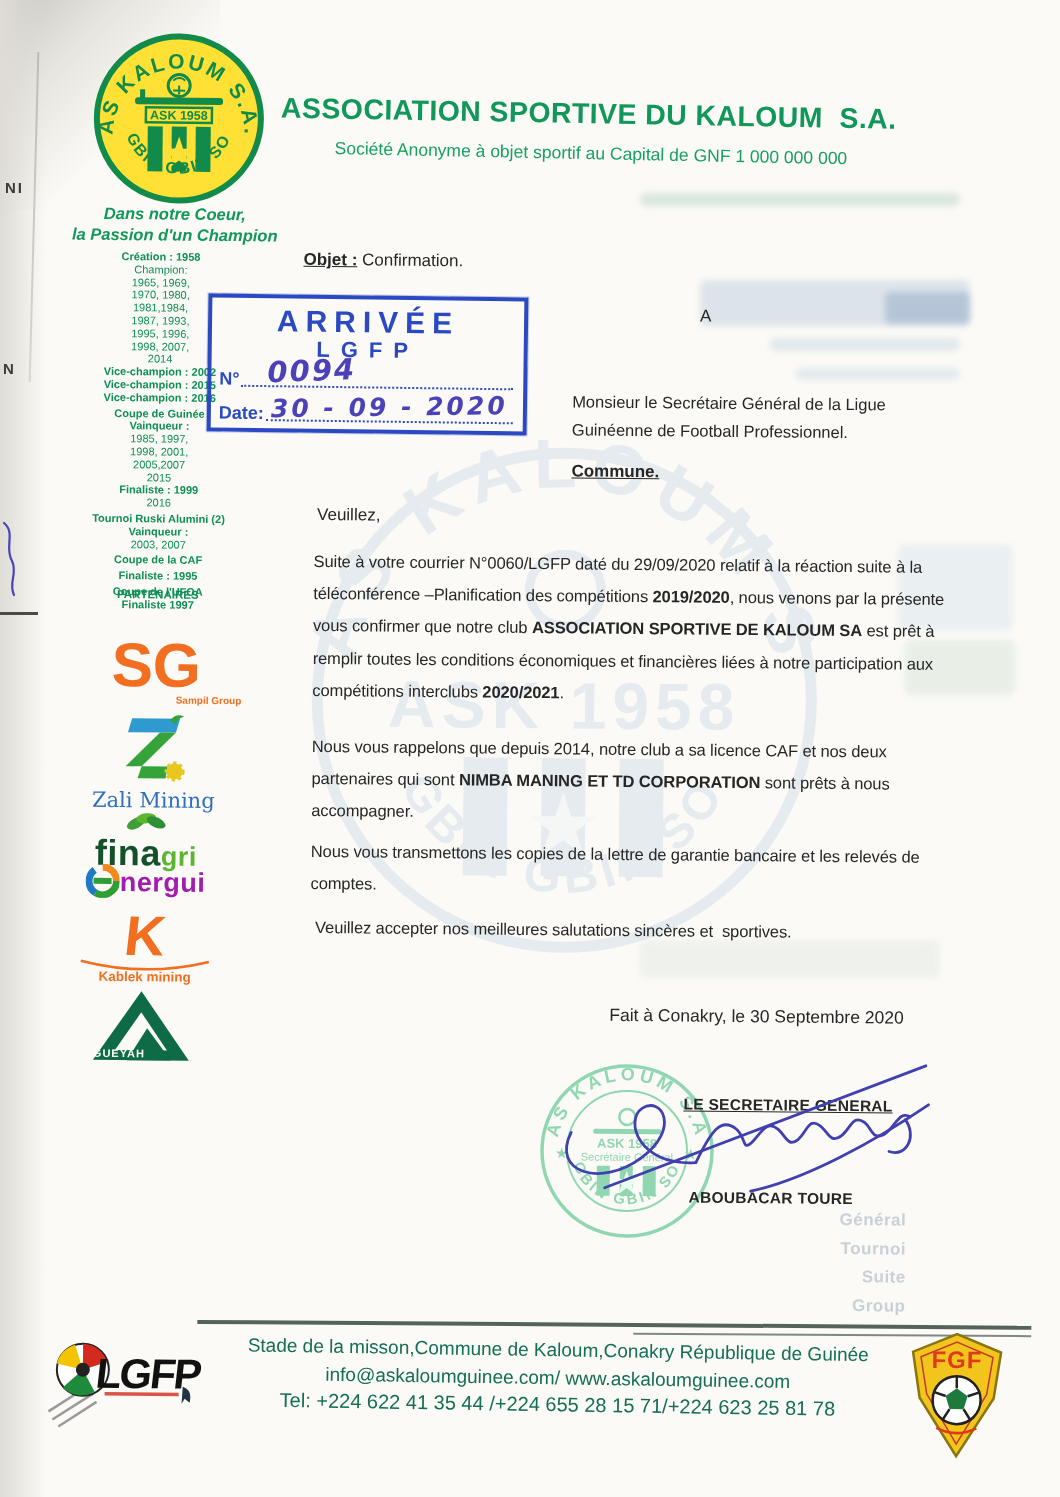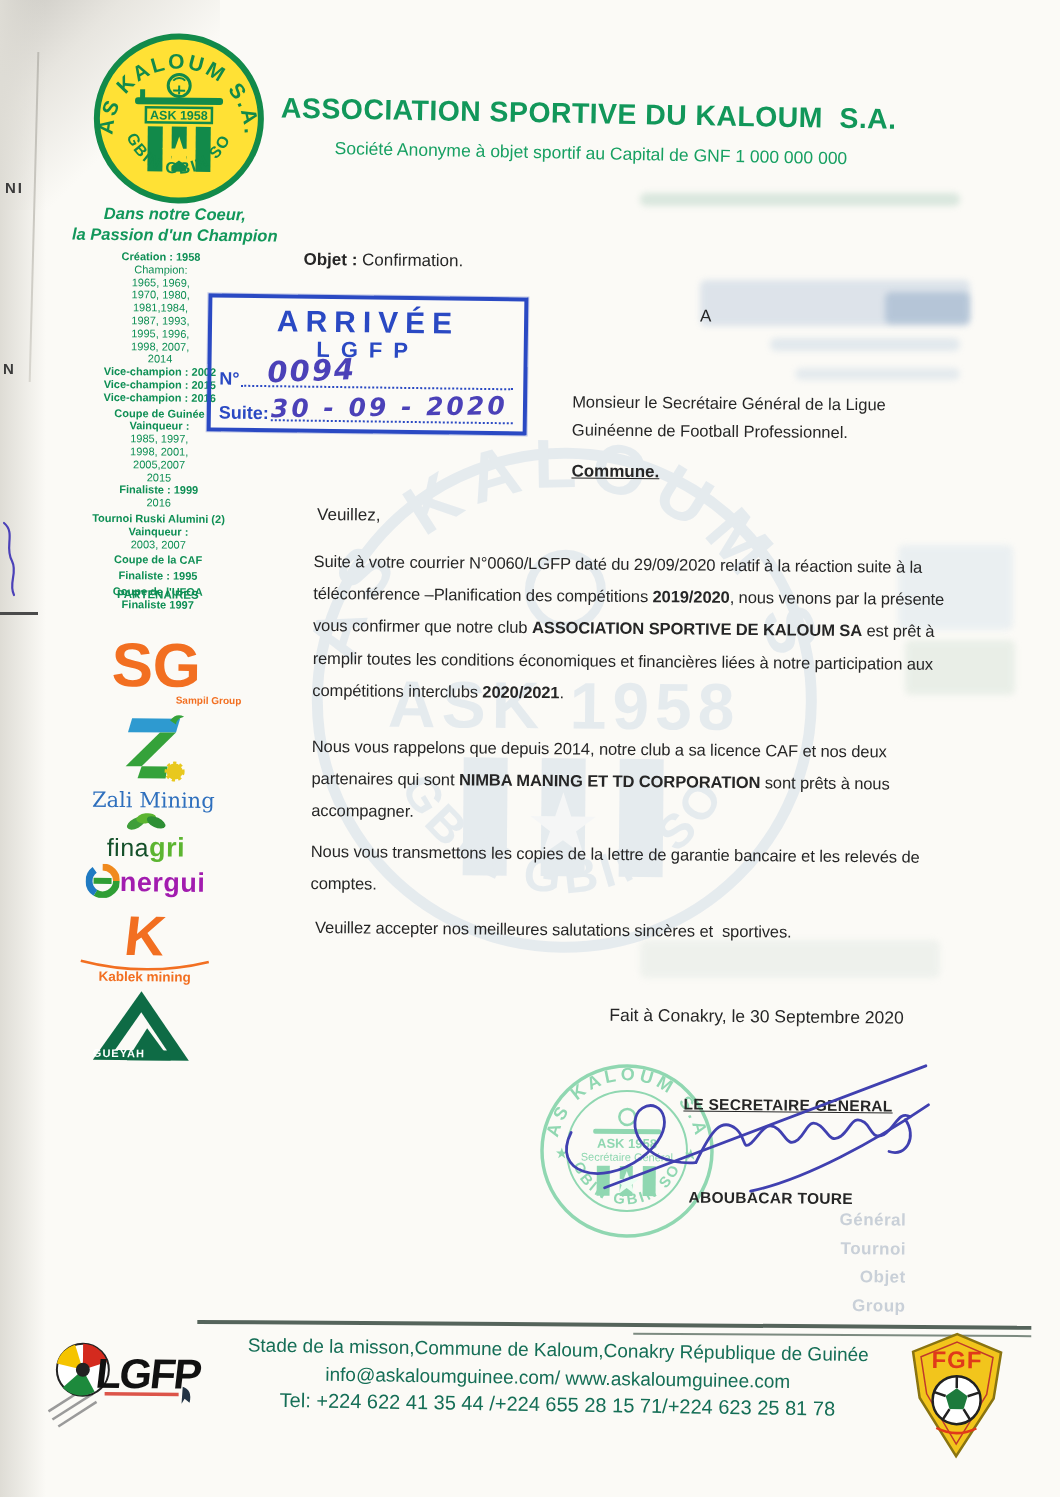--- a/index.html
+++ b/index.html
@@ -26,29 +26,29 @@
   .slogan{left:46px;top:207px;width:250px;text-align:center;font-size:16.5px;font-weight:bold;font-style:italic;color:#12975a;line-height:21px;}
 
   
   .palmares{left:40px;top:254px;width:235px;text-align:center;font-size:11px;line-height:12.8px;color:#0f8f55;}
   .palmares .gap{margin-top:3px;}
   .partenaires{left:40px;top:592px;width:235px;text-align:center;font-size:11.5px;font-weight:bold;color:#0f8f55;}
 
   
   .p-label-orange{color:#f26f21;font-weight:bold;}
   .zali-text{font-family:"DejaVu Serif",serif;color:#2e6fbd;font-size:21px;}
-  .fina1{color:#14502a;font-weight:normal;font-size:25px;letter-spacing:.5px;margin-top:40px;}
+  .fina1{color:#14502a;font-weight:bold;font-size:36px;letter-spacing:.5px;margin-top:40px;}
   .fina2{color:#5cb531;font-weight:bold;font-size:27px;letter-spacing:.5px;}
   .nergui{color:#a21caf;font-weight:bold;font-size:27px;letter-spacing:.5px;}
   .kablek-k{color:#f26f21;font-weight:bold;font-size:56px;line-height:50px;transform:skewX(-6deg);display:inline-block;}
   .kablek-label{color:#f26f21;font-weight:bold;font-size:13.5px;}
 
   
   .objet{left:300px;top:252px;font-size:17px;}
-  .objet .lbl{font-weight:bold;}
+  .objet .lbl{font-weight:bold;text-decoration:underline;}
   .stampbox{left:205px;top:297px;width:312px;height:130px;border:4px solid #2a49c3;
     box-shadow:0 0 0 1px rgba(42,73,195,.25);color:#2a49c3;transform:rotate(.2deg);}
   .stampbox .t1{margin-top:6px;text-align:center;font-size:30px;font-weight:bold;letter-spacing:7px;}
   .stampbox .t2{text-align:center;font-size:22px;font-weight:bold;letter-spacing:11px;margin-top:-2px;}
   .stamp-row{position:relative;display:flex;align-items:flex-end;margin:4px 8px 0 8px;font-size:18px;font-weight:bold;height:24px;}
   .stamp-row .dots{flex:1;border-bottom:2.5px dotted #2a49c3;margin:0 2px 3px 2px;height:1px;}
   .hand{position:absolute;color:#4b41b8;font-style:italic;font-family:"DejaVu Sans",sans-serif;}
   .hand-no{left:48px;top:-13px;font-size:29px;letter-spacing:2px;transform:rotate(-3deg);}
   .hand-date{left:52px;top:-9px;font-size:25px;letter-spacing:3px;transform:rotate(-1.5deg);}
   .addr-a{left:697px;top:305px;font-size:17px;}
@@ -241,21 +241,21 @@
 
     <div class="abs stampbox">
       <div class="t1">ARRIVÉE</div>
       <div class="t2">LGFP</div>
       <div class="stamp-row">
         <span>N°</span>
         <span class="dots"></span>
         <span class="hand hand-no">0094</span>
       </div>
       <div class="stamp-row" style="margin-top:10px;">
-        <span>Suite:</span>
+        <span>Date:</span>
         <span class="dots"></span>
         <span class="hand hand-date">30 - 09 - 2020</span>
       </div>
     </div>
 
     <div class="abs addr-a">A</div>
     <div class="abs recipient">
       <div>Monsieur le Secrétaire Général de la Ligue</div>
       <div>Guinéenne de Football Professionnel.</div>
     </div>
@@ -303,21 +303,21 @@
         <path d="M153,109 C168,77 178,63 193,75 C203,83 199,97 208,89 C218,79 223,65 235,75 C243,82 245,93 255,85 C265,75 265,63 277,71 C285,77 287,89 298,81 C308,73 309,59 321,67 C329,73 329,85 341,79 C353,71 355,55 367,61"></path>
         <path d="M62,135 L382,10"></path>
         <path d="M208,137 C263,125 333,85 385,49"></path>
         <path d="M362,64 C374,80 364,102 346,96"></path>
       </g>
     </svg>
 
     <div class="abs motto">
         <div>Général</div>
         <div>Tournoi</div>
-        <div>Objet</div>
+        <div>Suite</div>
         <div>Group</div>
       </div>
 
     <div class="abs f-rule1"></div>
     <div class="abs f-rule2"></div>
 
     <svg class="abs" style="left:50px;top:1332px;" width="160" height="105" viewBox="0 0 160 105">
       <g stroke="#9a9a9a" stroke-width="2.5" fill="none">
         <path d="M6,84 L46,58"></path>
           <path d="M10,92 L50,66"></path>

